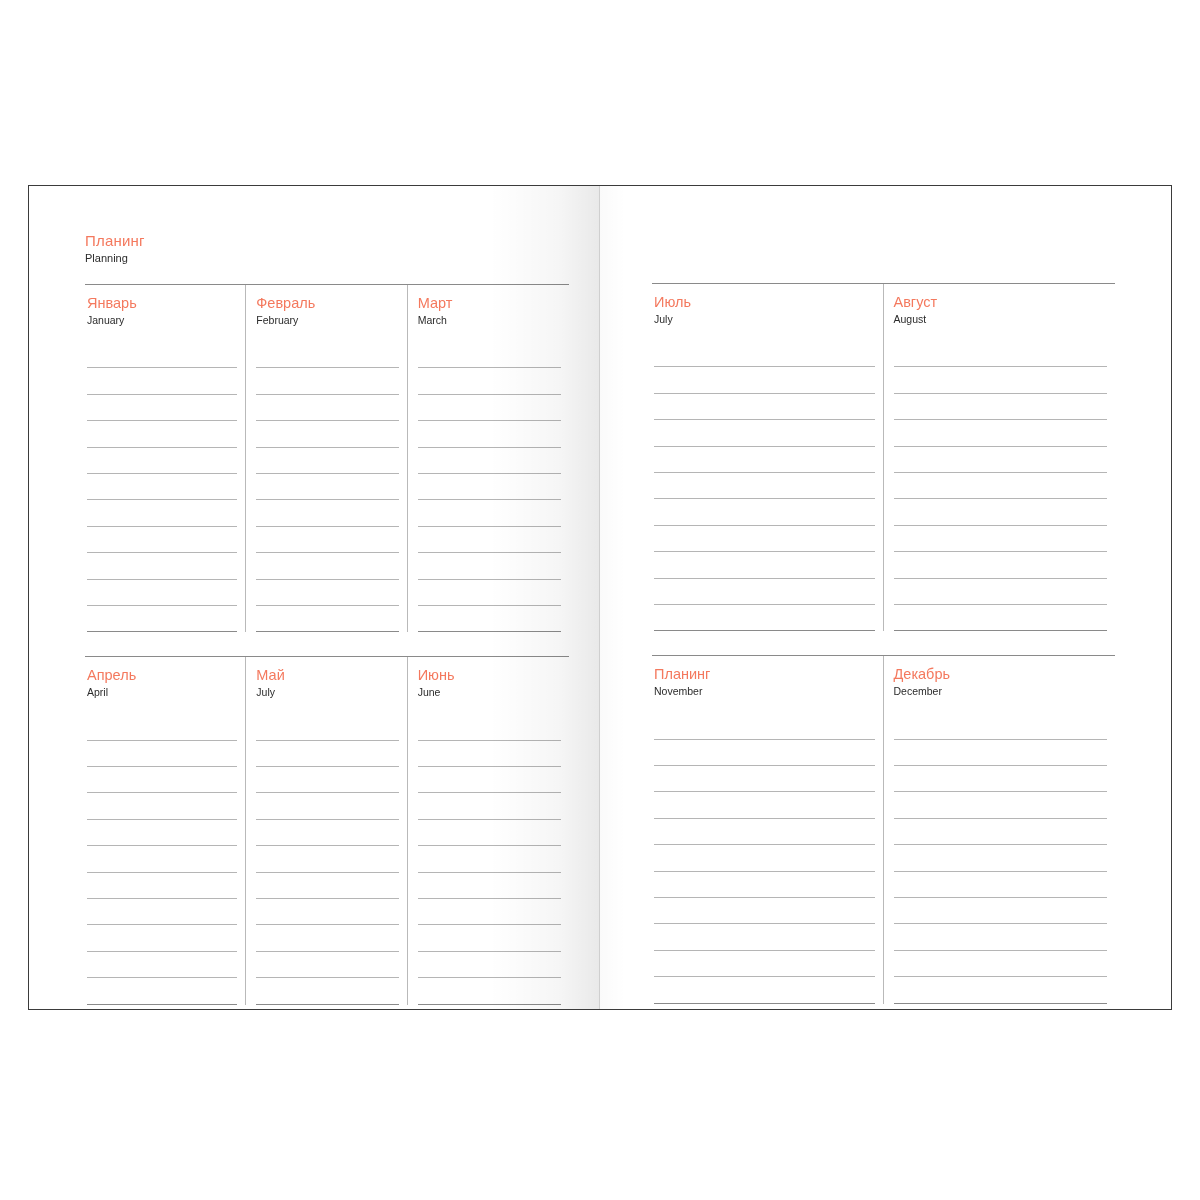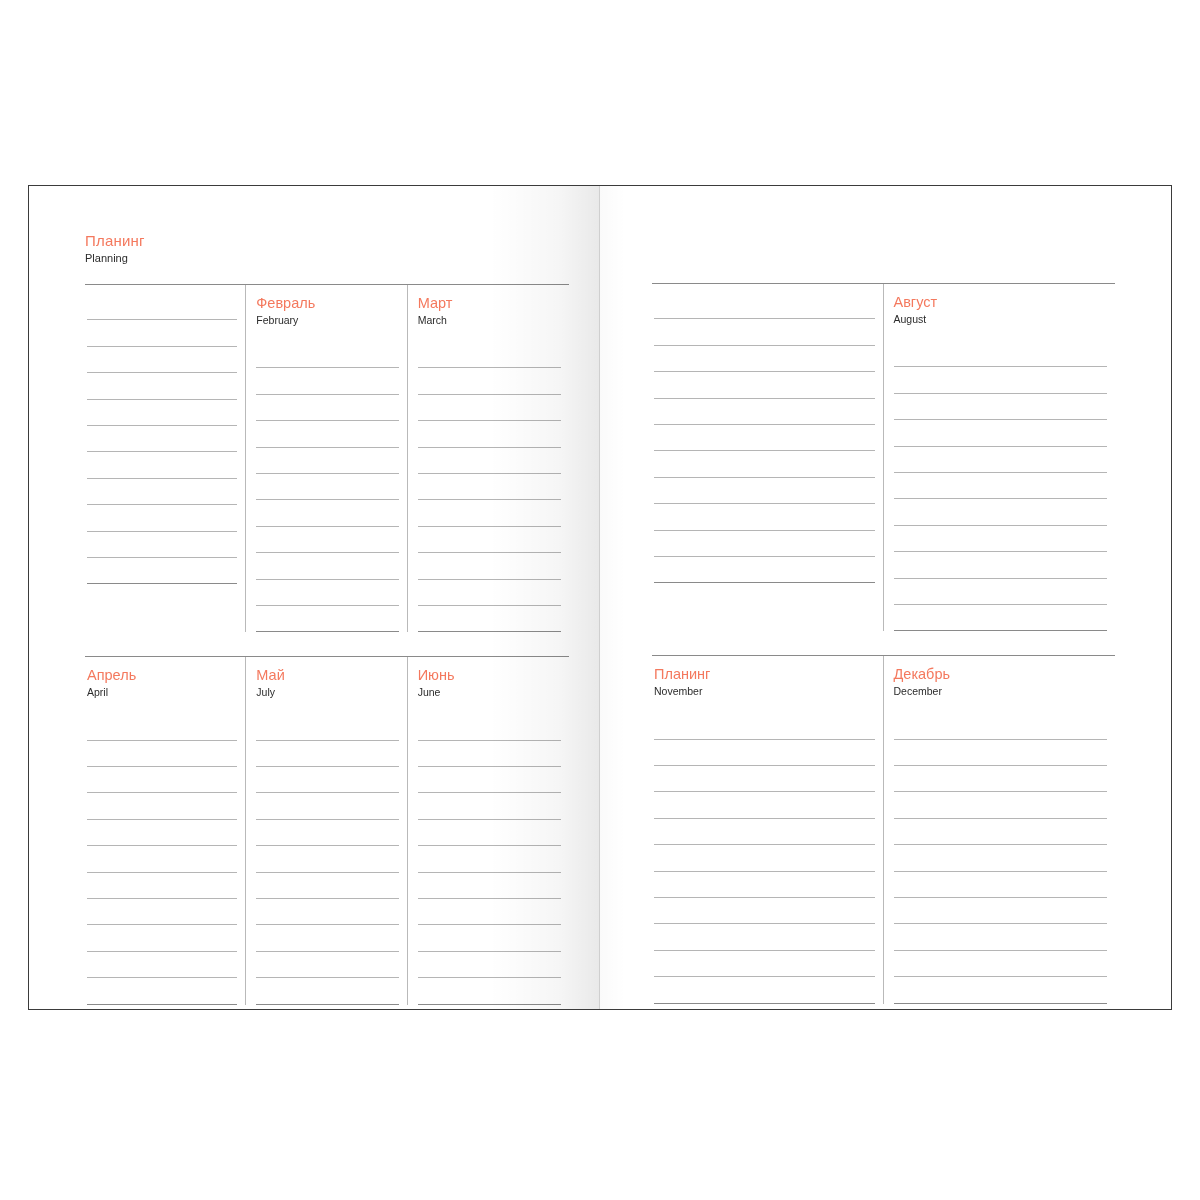--- a/index.html
+++ b/index.html
@@ -143,20 +143,24 @@
   <div class="page page-left">
     <div class="page-inner">
 
       <div class="title-block">
         <div class="title-ru">Планинг</div>
         <div class="title-en">Planning</div>
       </div>
 
       <div class="quarter-row">
         <div class="month-col">
+          <div class="month-head">
+            <div class="month-ru">Январь</div>
+            <div class="month-en">January</div>
+          </div>
           <div class="lines">
             <div class="line"></div>
             <div class="line"></div>
             <div class="line"></div>
             <div class="line"></div>
             <div class="line"></div>
             <div class="line"></div>
             <div class="line"></div>
             <div class="line"></div>
             <div class="line"></div>
@@ -268,20 +272,24 @@
     <div class="gutter-left"></div>
   </div>
 
   <div class="page page-right">
     <div class="page-inner">
 
       <div class="title-block title-spacer"></div>
 
       <div class="quarter-row">
         <div class="month-col">
+          <div class="month-head">
+            <div class="month-ru">Июль</div>
+            <div class="month-en">July</div>
+          </div>
           <div class="lines">
             <div class="line"></div>
             <div class="line"></div>
             <div class="line"></div>
             <div class="line"></div>
             <div class="line"></div>
             <div class="line"></div>
             <div class="line"></div>
             <div class="line"></div>
             <div class="line"></div>

